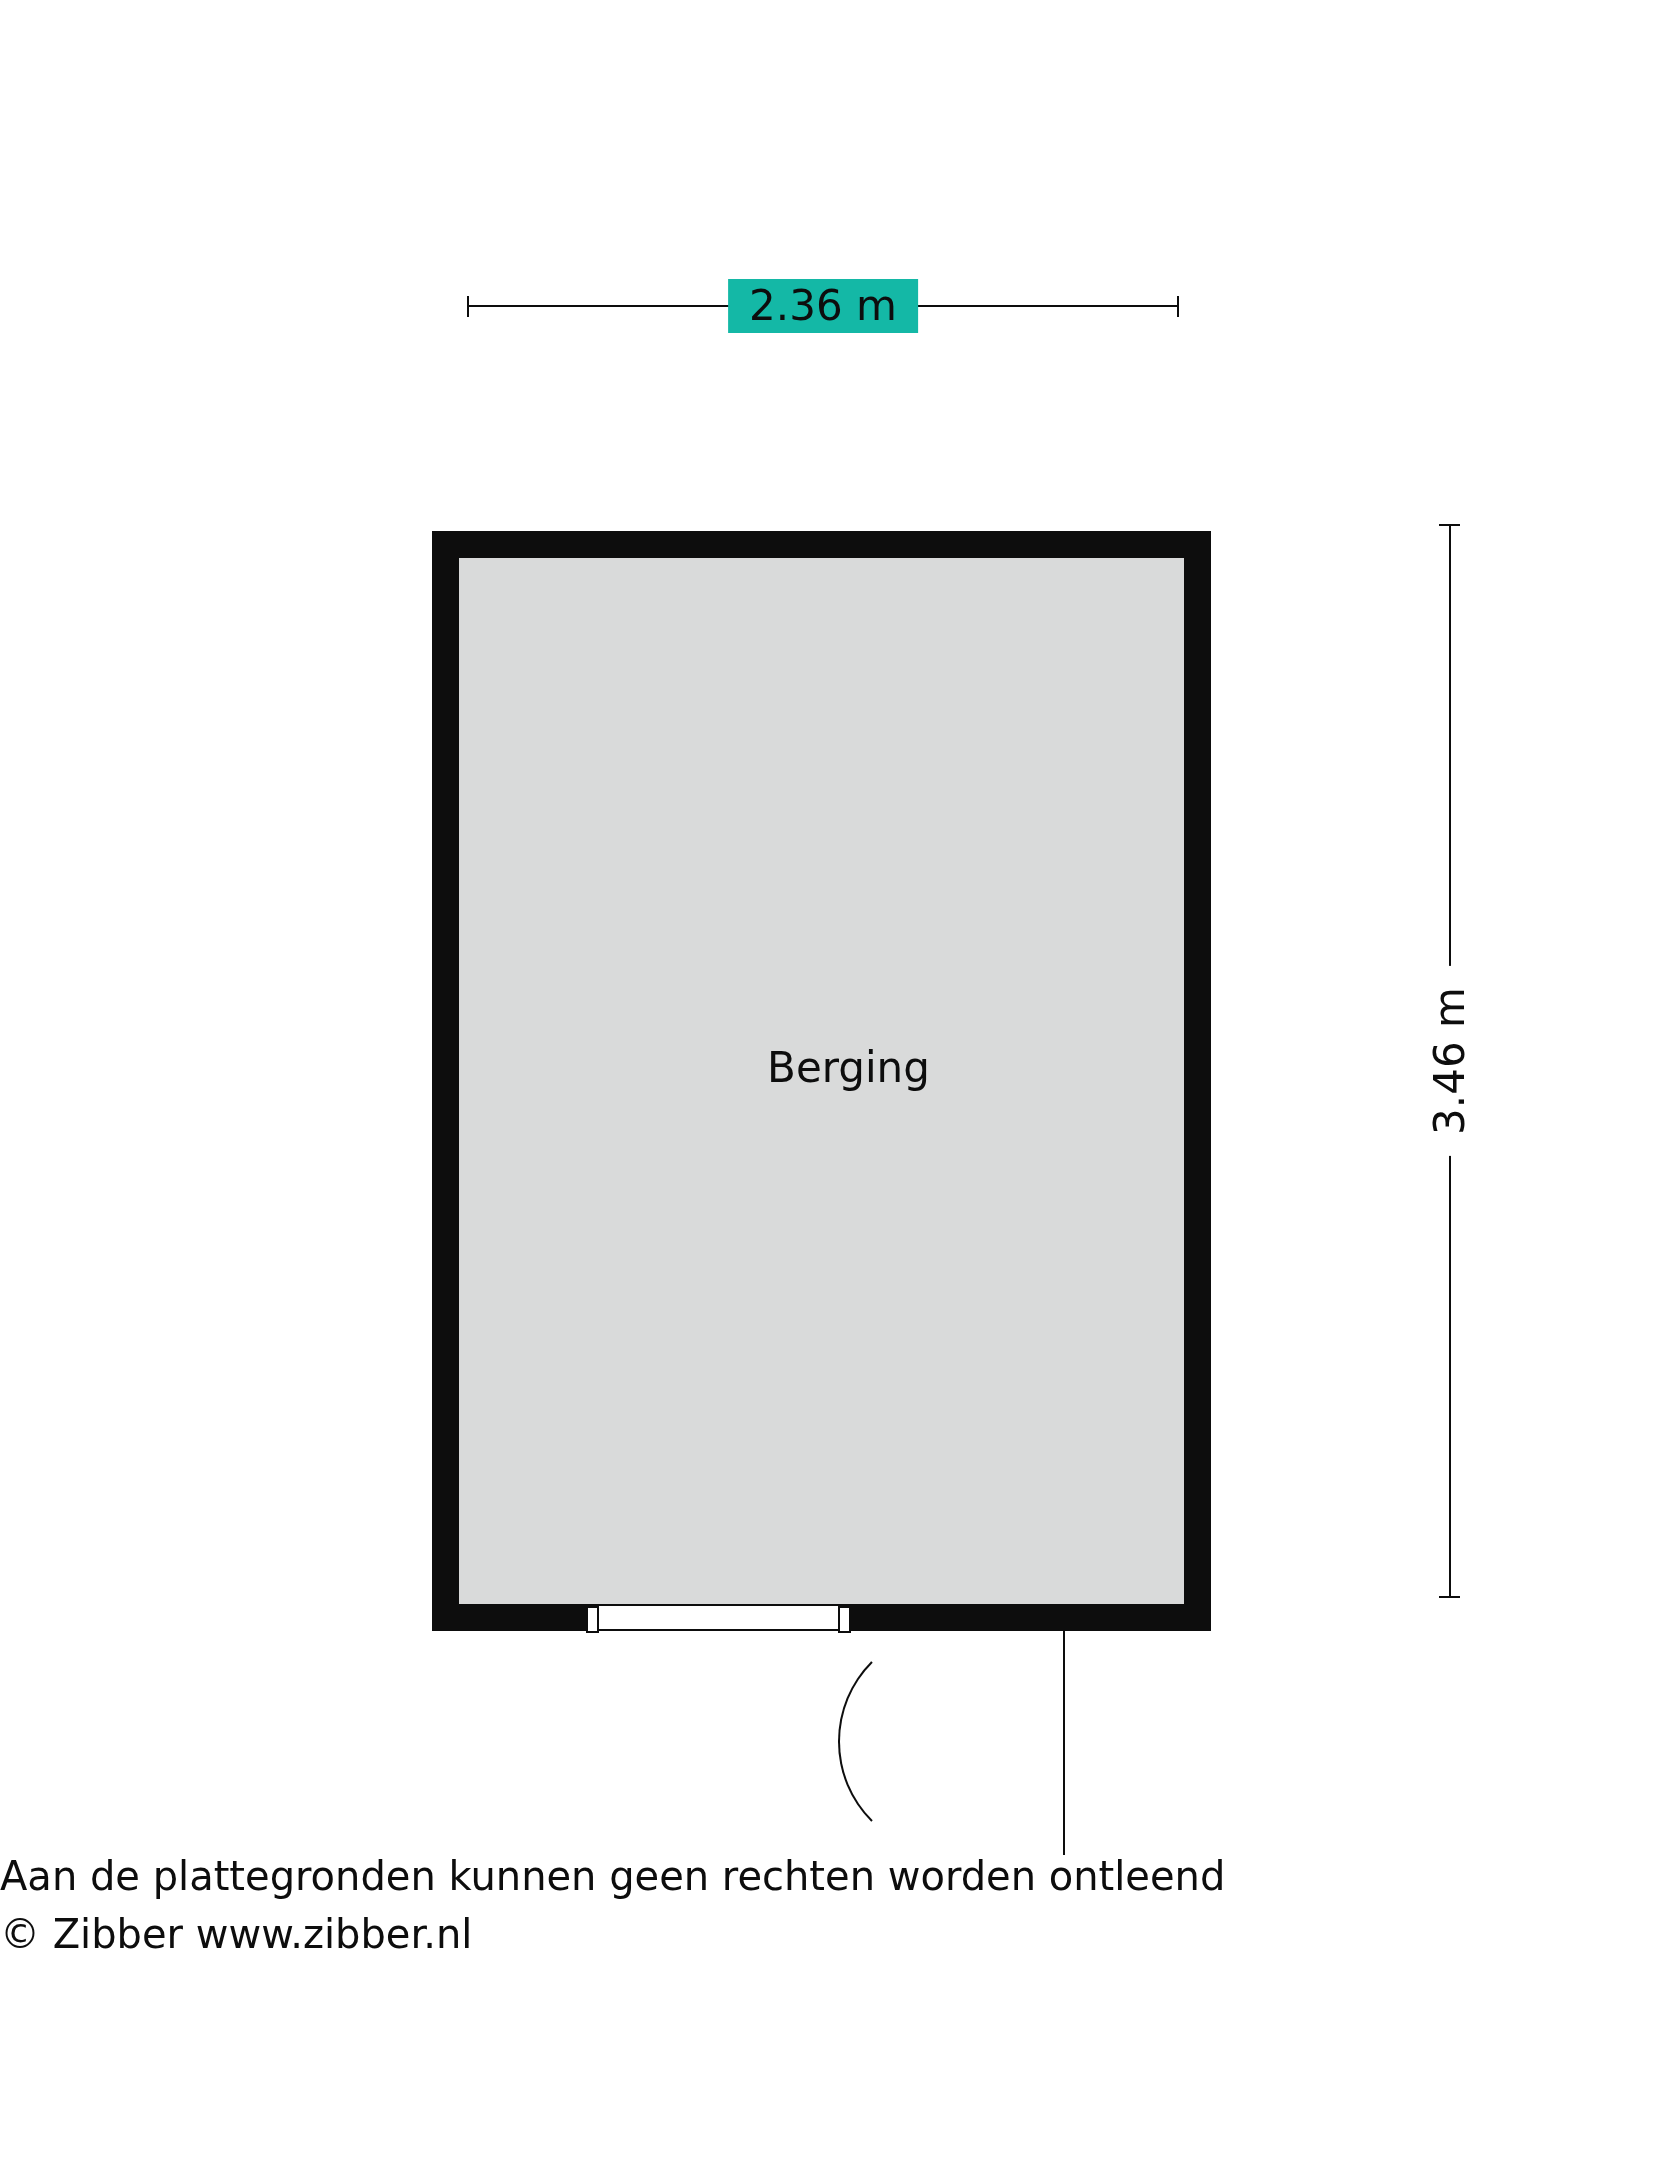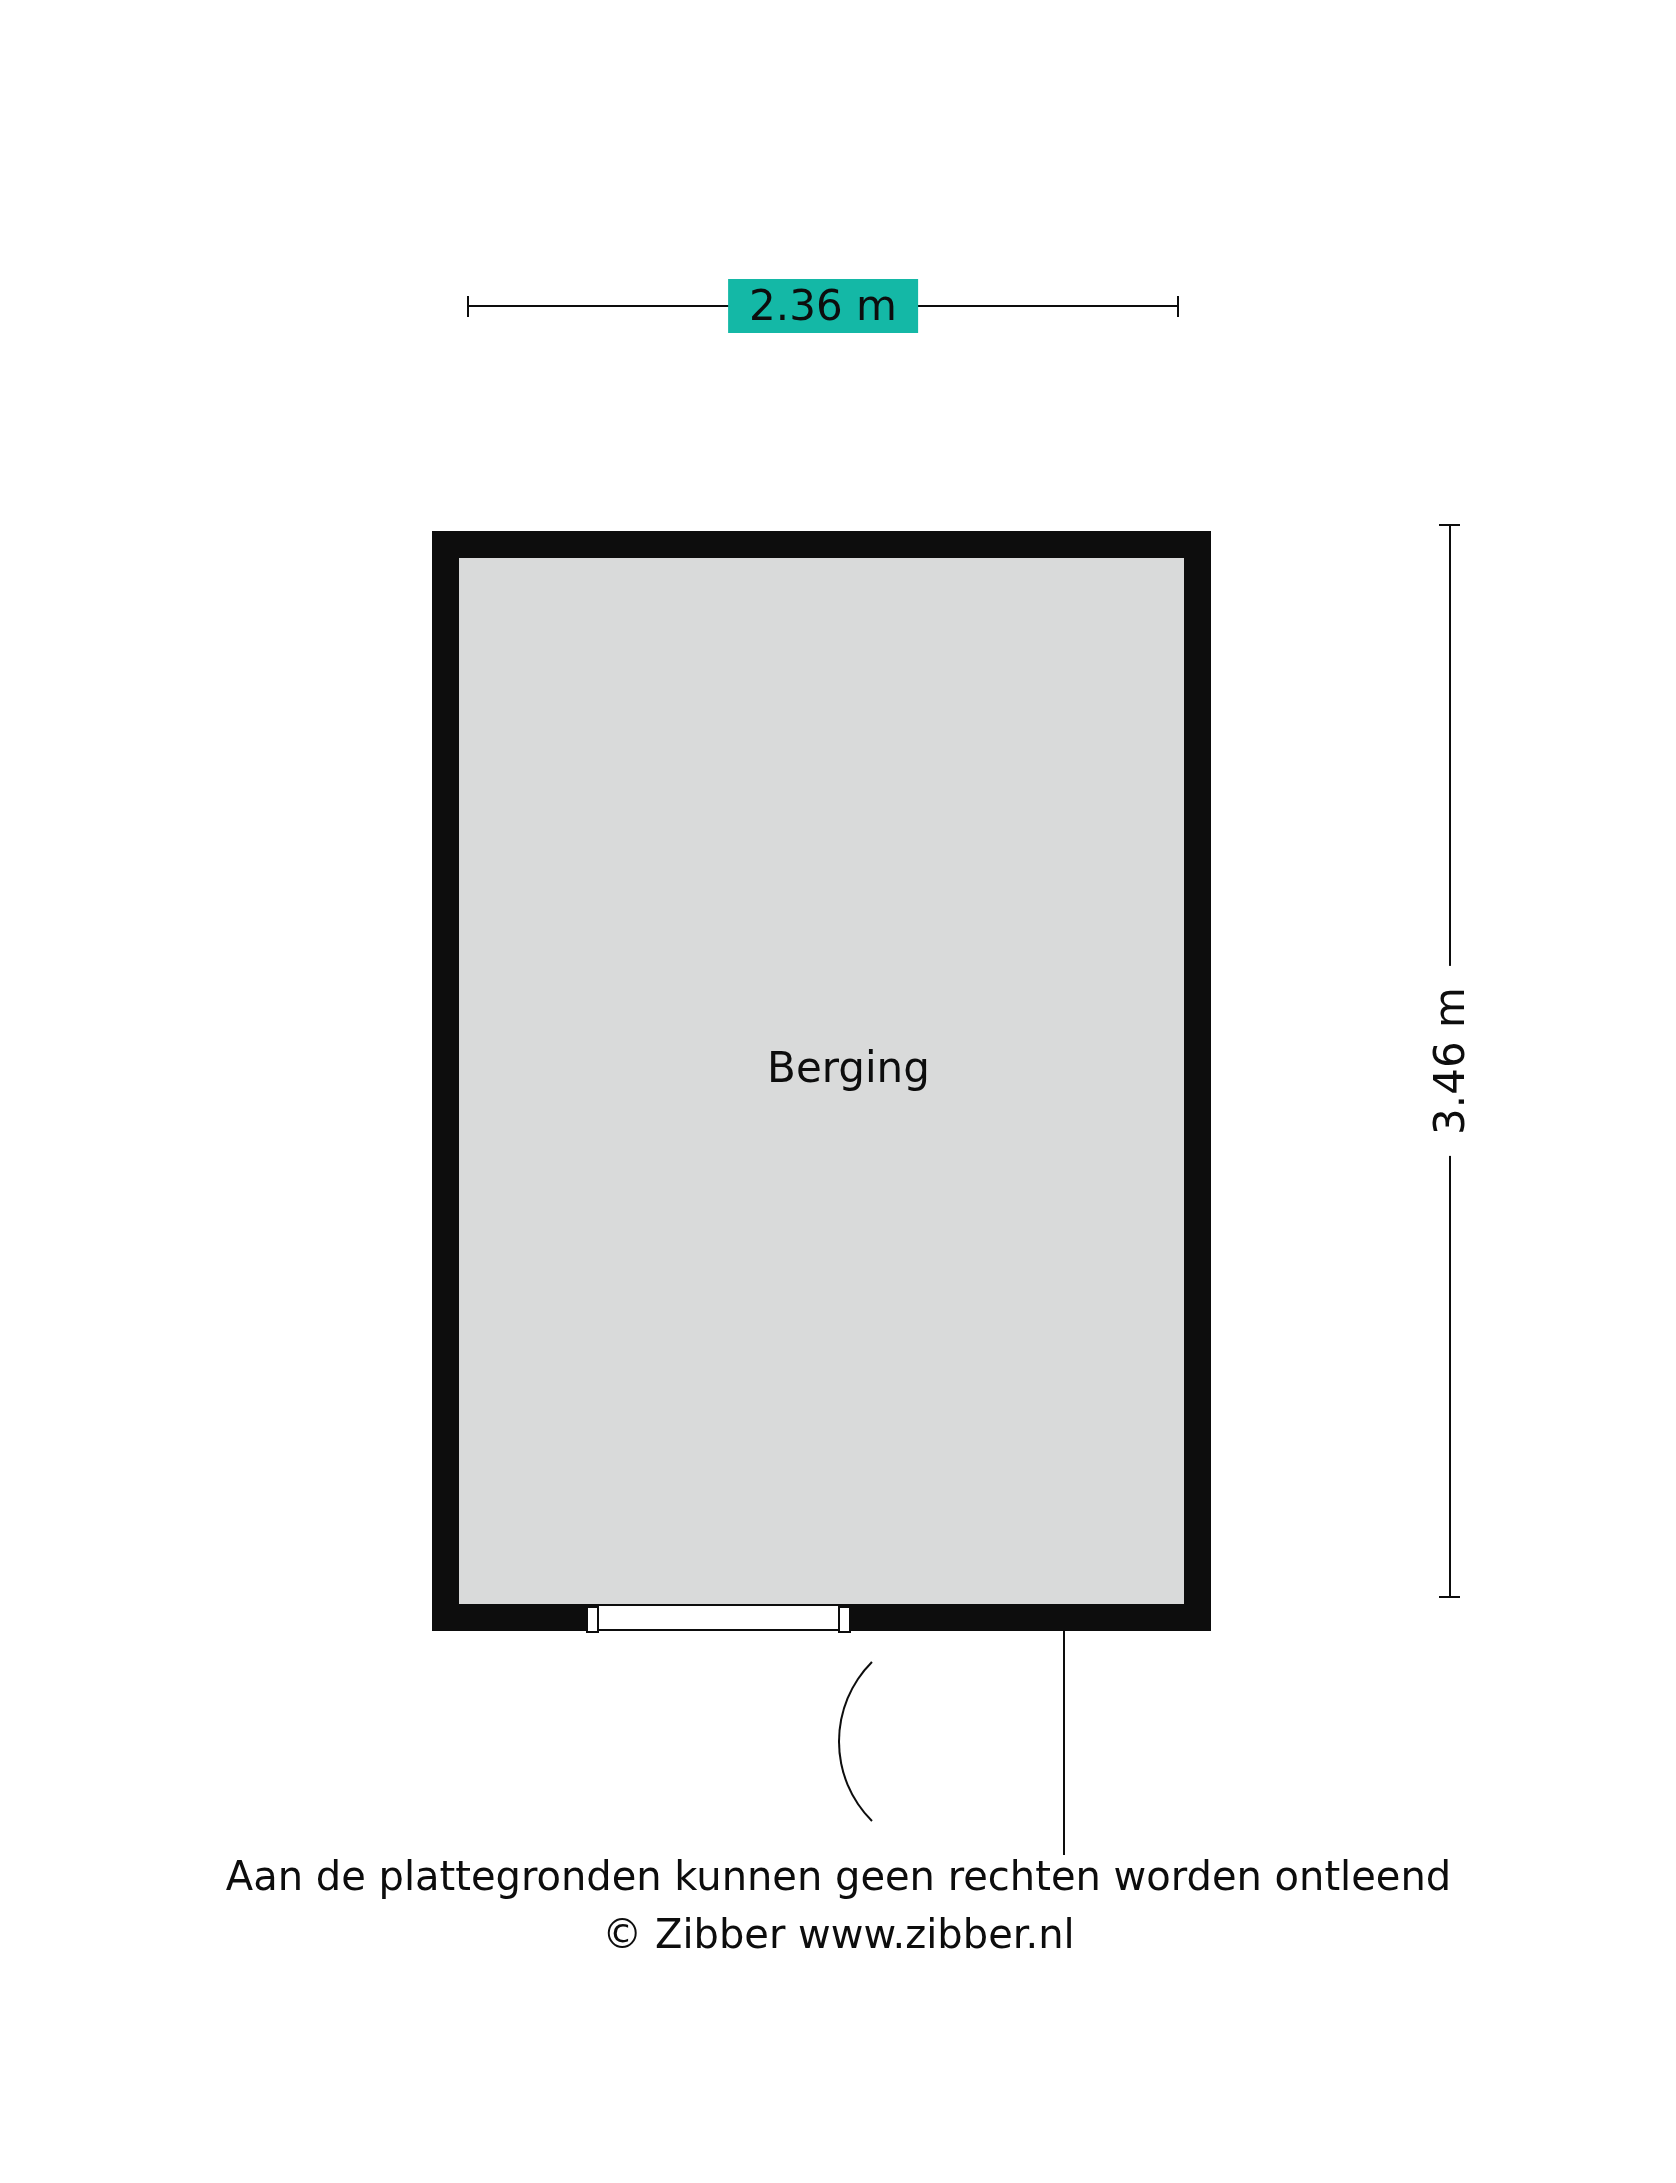--- a/index.html
+++ b/index.html
@@ -174,21 +174,20 @@
     height: 227px;
     background: #0d0d0d;
   }
 
   
   #footer {
     position: absolute;
     left: 0;
     top: 1847px;
     width: 1677px;
-    text-align: center;
   }
   #footer .line {
     font-size: 40px;
     line-height: 58px;
     color: #0d0d0d;
     white-space: nowrap;
   }
 </style>
 </head>
 <body>

